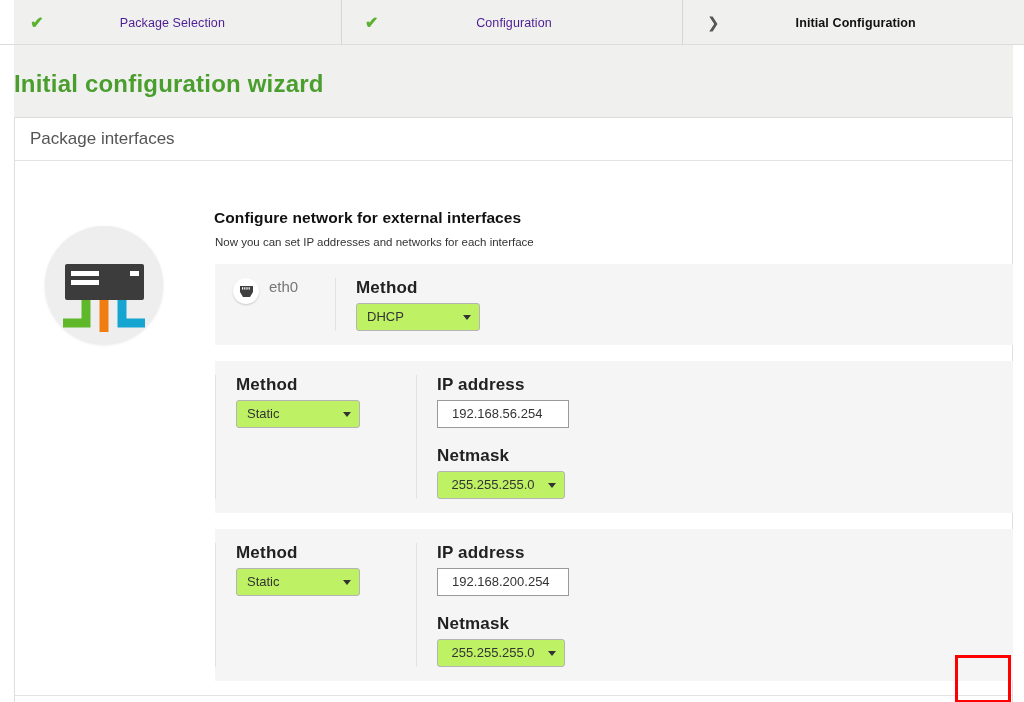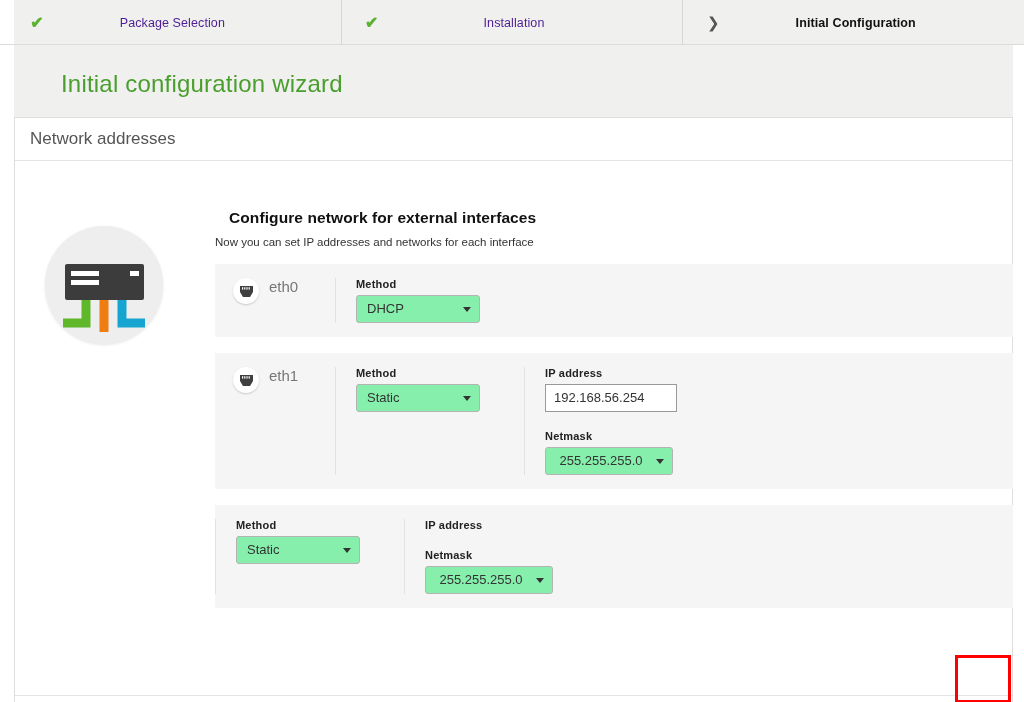--- a/index.html
+++ b/index.html
@@ -54,24 +54,23 @@
     padding-right: 56px;
     letter-spacing: 0.1px;
   }
   .step-label.active { font-weight: bold; color: #111; text-align: center; }
 
   
   .page-title {
     position: absolute;
     left: 14px; top: 70px;
     font-size: 24px;
-    font-weight: normal;
+    font-weight: bold;
     color: #4a9e2e;
     letter-spacing: 0.2px;
-    margin-left: 47px;
   }
   .title-strip {
     position: absolute;
     left: 0; top: 45px;
     width: 1024px; height: 72px;
     background: #f0f0ee;
   }
   .title-strip::before {
     content: "";
     position: absolute; left: 0; top: 0; bottom: 0;
@@ -128,21 +127,21 @@
   
   .content {
     position: absolute;
     left: 186px; top: 48px;
     right: 0;
   }
   .content-title {
     font-size: 15.5px;
     font-weight: bold;
     color: #111111;
-    margin: 0 0 9px 28px;
+    margin: 0 0 9px 13px;
     letter-spacing: 0.1px;
   }
   .content-sub {
     font-size: 11.5px;
     color: #333333;
     margin: 1px 0 16px 14px;
   }
 
   
   .iface {
@@ -180,38 +179,38 @@
     flex: 1 1 auto;
     display: flex;
     border-left: 1px solid #e2e2e2;
   }
   .field-group {
     padding: 0 0 0 20px;
     min-width: 160px;
   }
   .field-group.ip-col {
     border-left: 1px solid #e2e2e2;
-    margin-left: 28px;
+    margin-left: 40px;
     padding-left: 20px;
     min-width: 200px;
   }
   .field-label {
-    font-size: 11px;
+    font-size: 17px;
     font-weight: bold;
     color: #222222;
     margin-bottom: 5px;
     letter-spacing: 0.2px;
   }
   .field-label.second { margin-top: 18px; }
 
   
   .sel {
     position: relative;
     display: inline-block;
-    background: #86efac;
+    background: #bef264;
     border: 1px solid #b4b4b4;
     border-radius: 3px;
     height: 28px;
     line-height: 26px;
     font-size: 13px;
     color: #333333;
     padding: 0 26px 0 10px;
     min-width: 124px;
     white-space: nowrap;
   }
@@ -227,21 +226,21 @@
   }
   
   .txt {
     display: inline-block;
     background: #ffffff;
     border: 1px solid #999999;
     height: 28px;
     line-height: 26px;
     font-size: 13px;
     color: #333333;
-    padding: 0 8px;
+    padding: 0 14px;
     width: 132px;
     white-space: nowrap;
   }
 
   
   .panel-footer {
     position: absolute;
     left: 0; right: 0; top: 534px;
     height: 50px;
     border-top: 1px solid #e3e3e1;
@@ -269,35 +268,35 @@
 </head>
 <body>
 
 <div class="steps">
   <div class="step">
     <span class="step-mark done">✔</span>
     <span class="step-label">Package Selection</span>
   </div>
   <div class="step">
     <span class="step-mark done">✔</span>
-    <span class="step-label">Installation</span>
+    <span class="step-label">Configuration</span>
   </div>
   <div class="step">
     <span class="step-mark current">❯</span>
     <span class="step-label active">Initial Configuration</span>
   </div>
 </div>
 
 <div class="title-strip"></div>
 <div class="page-title">Initial configuration wizard</div>
 
 <div class="panel">
 
   <div class="panel-header">
-    <span class="panel-header-title">Network addresses</span>
+    <span class="panel-header-title">Package interfaces</span>
   </div>
 
   <div class="panel-body">
 
     <div class="illustration">
       <div class="ill-circle"></div>
       <svg width="118" height="118" viewBox="0 0 118 118" style="position:absolute;left:0;top:0;">
 
         <path d="M41 74 L41 97 L18 97" stroke="#5fb72a" stroke-width="9" fill="none"></path>
         <path d="M59 74 L59 106" stroke="#f07d12" stroke-width="9" fill="none"></path>
@@ -332,32 +331,20 @@
             <div class="field-label">Method</div>
             <div class="sel">
               <span>DHCP</span>
               <span class="caret"></span>
             </div>
           </div>
         </div>
       </div>
 
       <div class="iface">
-        <div class="iface-idcol">
-          <span class="iface-icon">
-            <svg width="15" height="13" viewBox="0 0 15 13">
-              <path d="M1 1 h13 v6 l-3 5 h-7 l-3 -5 z" fill="#3f3f3f"></path>
-              <rect x="3" y="2.2" width="1.2" height="2.4" fill="#ffffff"></rect>
-              <rect x="5.2" y="2.2" width="1.2" height="2.4" fill="#ffffff"></rect>
-              <rect x="7.4" y="2.2" width="1.2" height="2.4" fill="#ffffff"></rect>
-              <rect x="9.6" y="2.2" width="1.2" height="2.4" fill="#ffffff"></rect>
-            </svg>
-          </span>
-          <span class="iface-name">eth1</span>
-        </div>
         <div class="iface-fields">
           <div class="field-group">
             <div class="field-label">Method</div>
             <div class="sel">
               <span>Static</span>
               <span class="caret"></span>
             </div>
           </div>
           <div class="field-group ip-col">
             <div class="field-label">IP address</div>
@@ -375,20 +362,21 @@
         <div class="iface-fields">
           <div class="field-group">
             <div class="field-label">Method</div>
             <div class="sel">
               <span>Static</span>
               <span class="caret"></span>
             </div>
           </div>
           <div class="field-group ip-col">
             <div class="field-label">IP address</div>
+            <div class="txt">192.168.200.254</div>
             <div class="field-label second">Netmask</div>
             <div class="sel wide">
               <span>255.255.255.0</span>
               <span class="caret"></span>
             </div>
           </div>
         </div>
       </div>
 
     </div>

